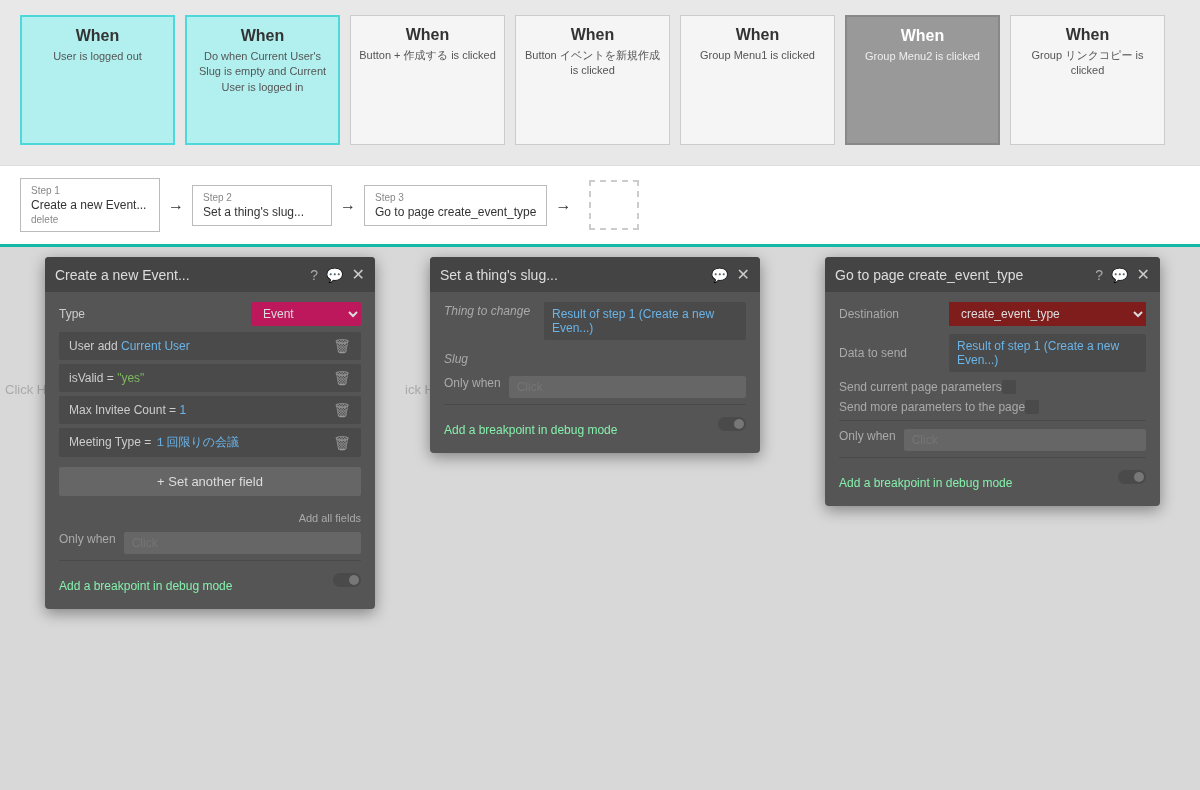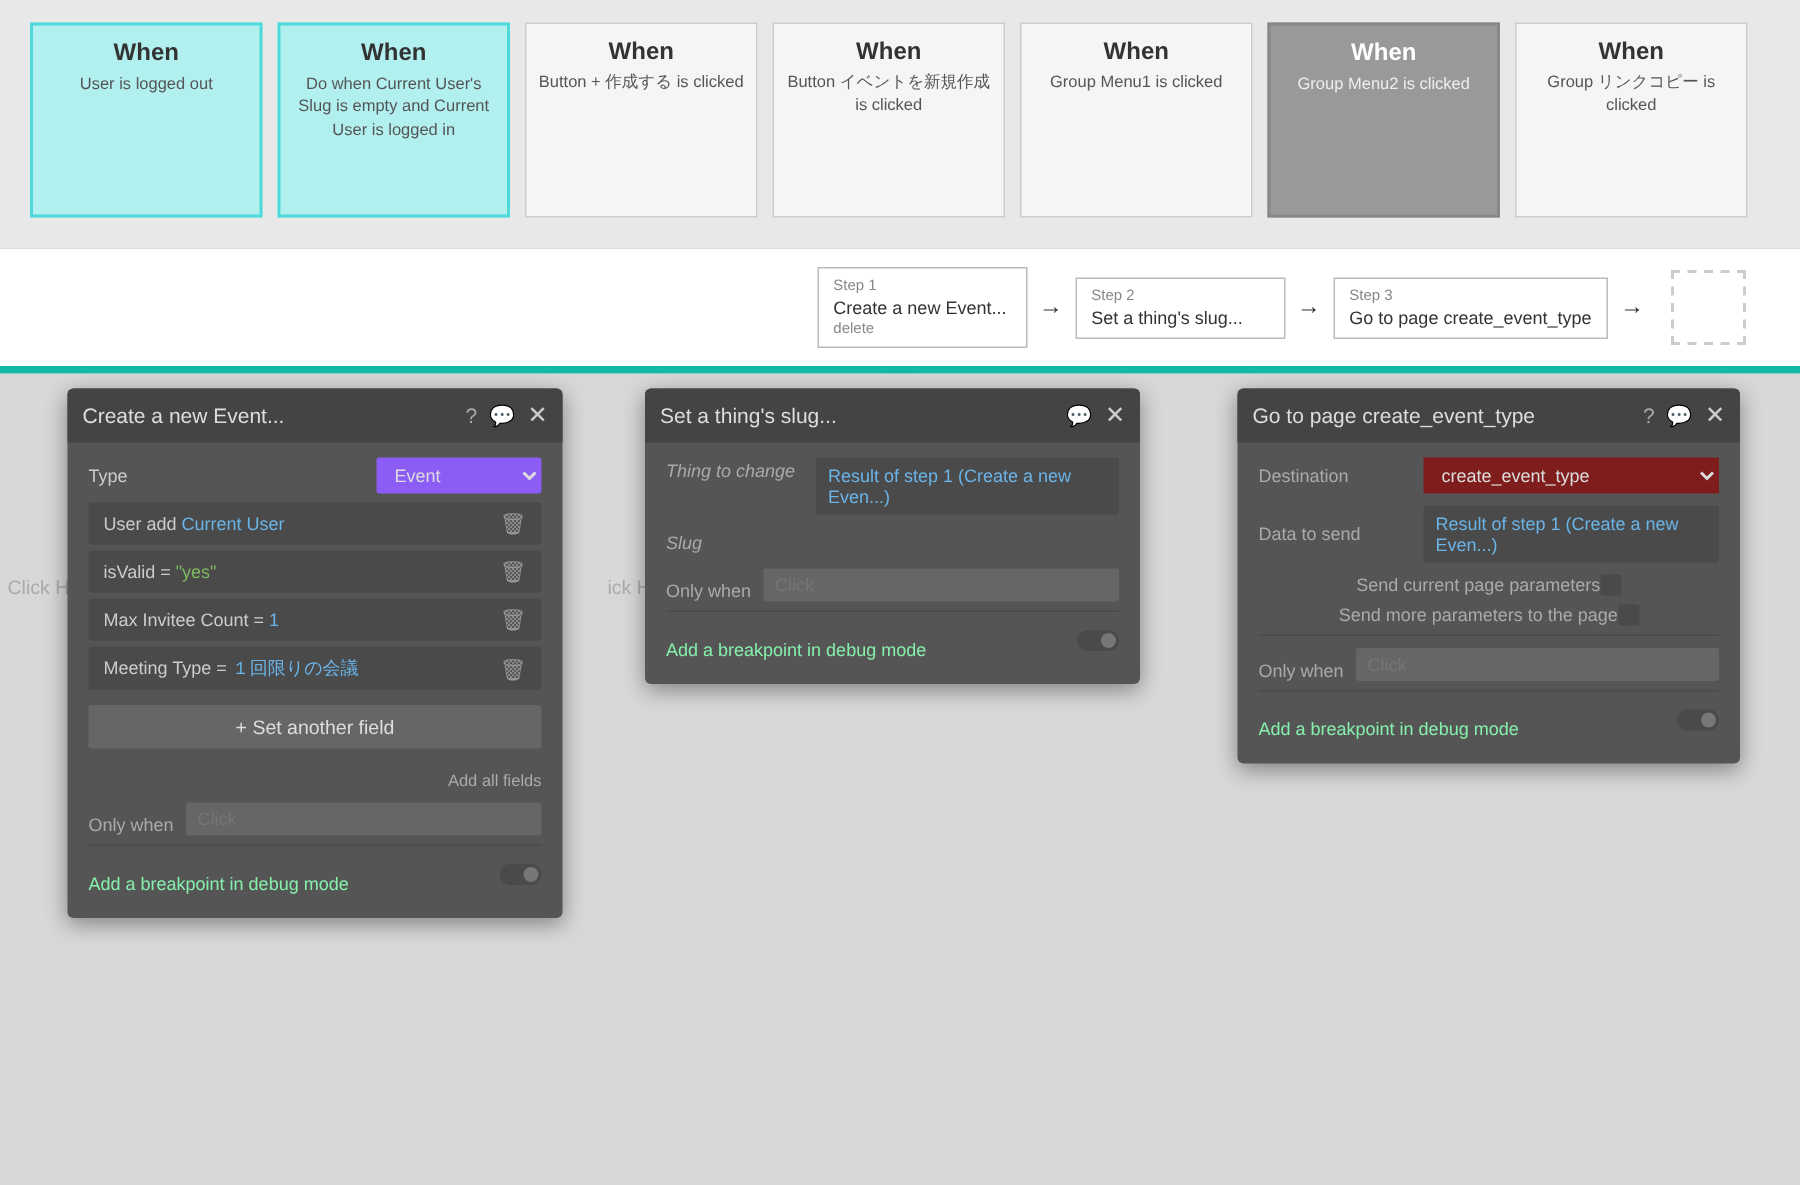--- a/index.html
+++ b/index.html
@@ -59,29 +59,28 @@
       line-height: 1.4;
     }
     .when-card.active-gray .when-card-subtitle {
       color: #eee;
     }
 
     
     .steps-area {
       background: #fff;
       margin: 0;
-      padding: 12px 36px;
+      padding: 12px 20px;
       border-top: 1px solid #ddd;
-      border-bottom: 5px solid #14b8a6;
+      border-bottom: 3px solid #14b8a6;
       display: flex;
       align-items: center;
       min-height: 80px;
       position: relative;
       z-index: 5;
-      justify-content: flex-end;
     }
     .step-box {
       border: 1px solid #bbb;
       background: #fff;
       padding: 6px 10px;
       font-size: 11px;
       min-width: 140px;
       cursor: pointer;
     }
     .step-label {
@@ -197,21 +196,21 @@
       display: flex;
       align-items: center;
       justify-content: space-between;
       margin-bottom: 6px;
     }
     .field-label {
       color: #ccc;
       font-size: 12px;
     }
     .field-select {
-      background: #8b5cf6;
+      background: #be185d;
       color: #ddd;
       border: none;
       padding: 4px 8px;
       font-size: 12px;
       border-radius: 2px;
       cursor: pointer;
       min-width: 110px;
     }
 
     .field-set-row {
@@ -259,21 +258,21 @@
     .add-all-fields {
       text-align: right;
       color: #aaa;
       font-size: 11px;
       margin-top: 16px;
       cursor: pointer;
     }
 
     .only-when-row {
       display: flex;
-      align-items: flex-end;
+      align-items: flex-start;
       margin-top: 8px;
       margin-bottom: 6px;
       gap: 8px;
     }
     .only-when-label {
       color: #aaa;
       font-size: 12px;
       white-space: nowrap;
     }
     .only-when-input {
@@ -380,21 +379,21 @@
       font-size: 12px;
       background: #4a4a4a;
       padding: 5px 8px;
       border-radius: 2px;
       flex: 1;
     }
 
     .checkbox-row {
       display: flex;
       align-items: center;
-      justify-content: center;
+      justify-content: flex-start;
       margin-bottom: 6px;
     }
     .checkbox-label {
       color: #aaa;
       font-size: 12px;
     }
     .checkbox-box {
       width: 14px;
       height: 14px;
       background: #4a4a4a;

